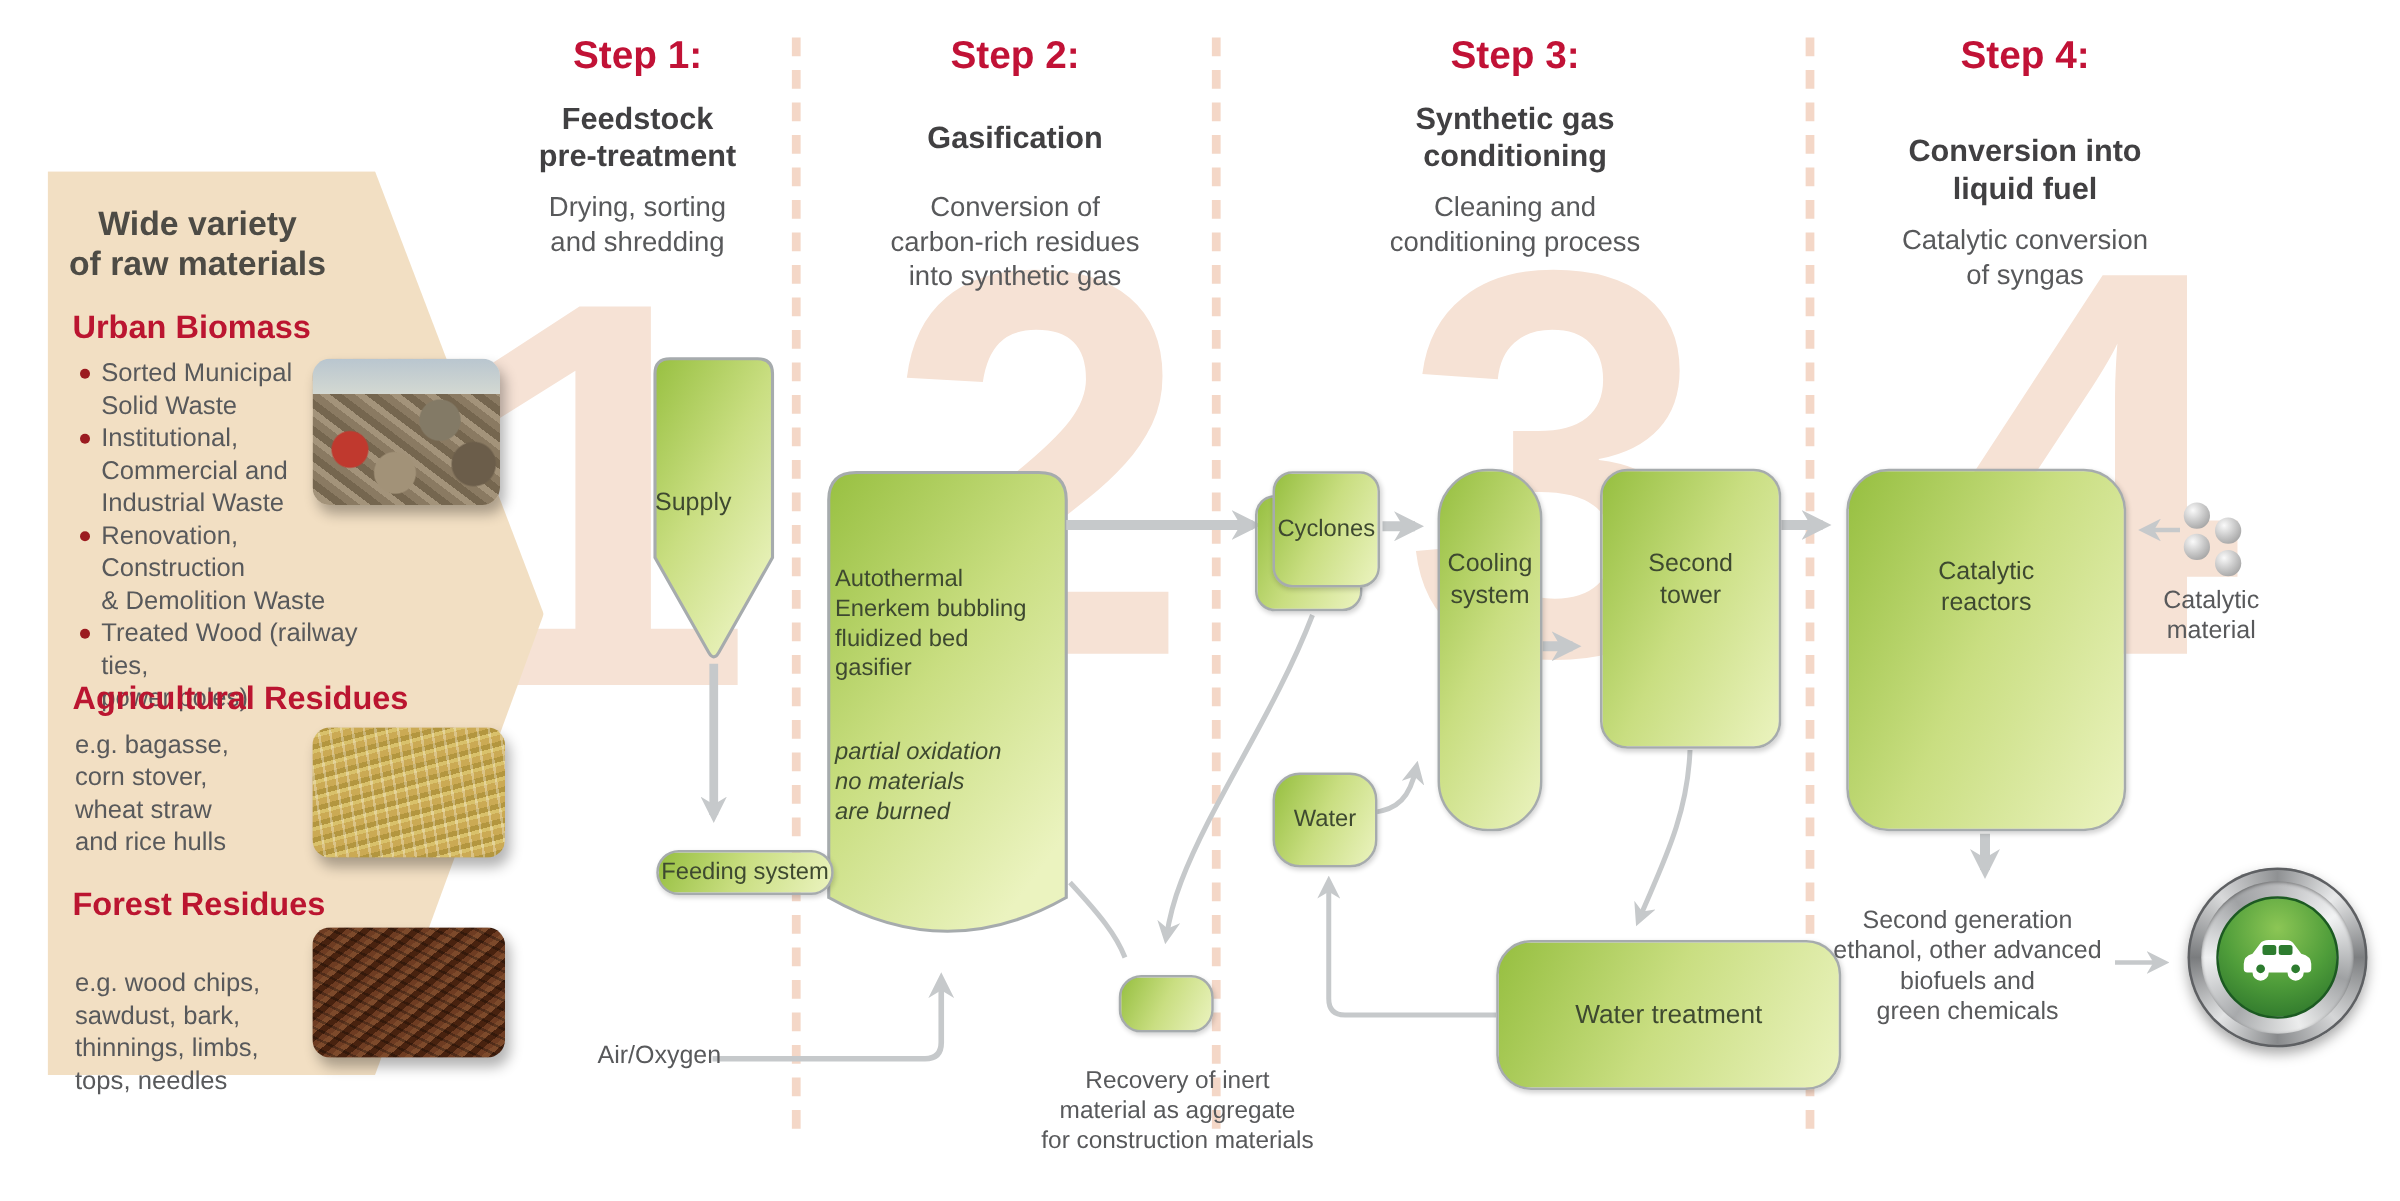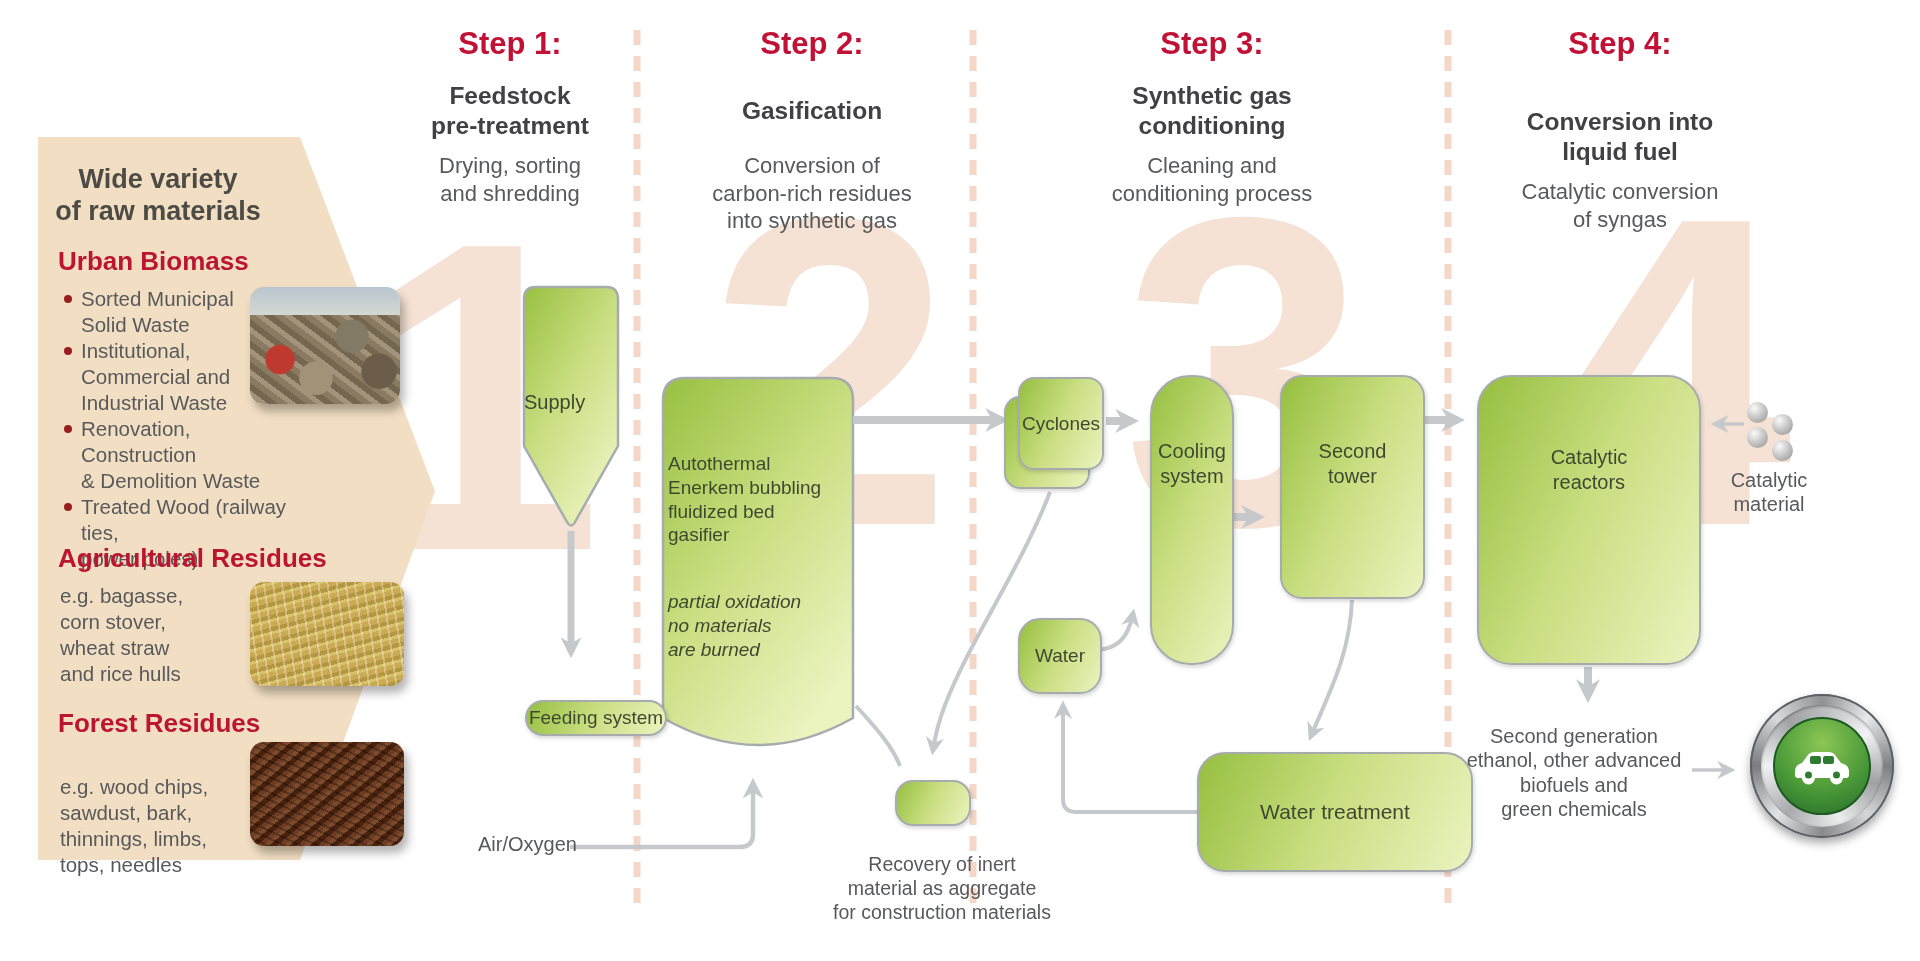--- a/index.html
+++ b/index.html
@@ -54,21 +54,21 @@
         text-align:center;color:#3e4930;font-size:20px;line-height:1.25;
         background:linear-gradient(115deg,#96bf40 0%,#c9de81 48%,#ebf3bf 100%);
         border:2px solid #a6abad;box-shadow:1px 2px 4px rgba(0,0,0,0.18);box-sizing:border-box;}
   #node-cyclones-back{left:1004px;top:396px;width:86px;height:93px;border-radius:16px;}
   #node-cyclones{left:1018px;top:377px;width:86px;height:93px;border-radius:16px;font-size:19px;}
   #node-cooling{left:1150px;top:375px;width:84px;height:290px;border-radius:40px;align-items:flex-start;padding-top:62px;}
   #node-washing{left:1280px;top:375px;width:145px;height:224px;border-radius:22px;align-items:flex-start;padding-top:62px;}
   #node-water{left:1018px;top:618px;width:84px;height:76px;border-radius:22px;font-size:19px;}
   #node-wt{left:1197px;top:752px;width:276px;height:120px;border-radius:28px;font-size:21px;}
   #node-reactors{left:1477px;top:375px;width:224px;height:290px;border-radius:34px;align-items:flex-start;padding-top:68px;}
-  #node-feeding{left:525px;top:680px;width:142px;height:36px;border-radius:18px;font-size:19px;margin-top:20px;}
+  #node-feeding{left:525px;top:680px;width:142px;height:36px;border-radius:18px;font-size:19px;}
   #node-blob{left:895px;top:780px;width:76px;height:46px;border-radius:18px;}
 
   
   .shape-label{position:absolute;z-index:3;color:#3e4930;font-size:20px;line-height:1.25;}
   #lbl-supply{left:524px;top:390px;width:94px;}
   #lbl-gasifier{left:668px;top:452px;width:180px;font-size:19px;}
   #lbl-gasnote{left:668px;top:590px;width:180px;font-size:19px;font-style:italic;}
 
   .small-label{position:absolute;z-index:3;font-size:20px;color:#58595b;line-height:1.22;}
   #lbl-airoxygen{left:478px;top:832px;}

